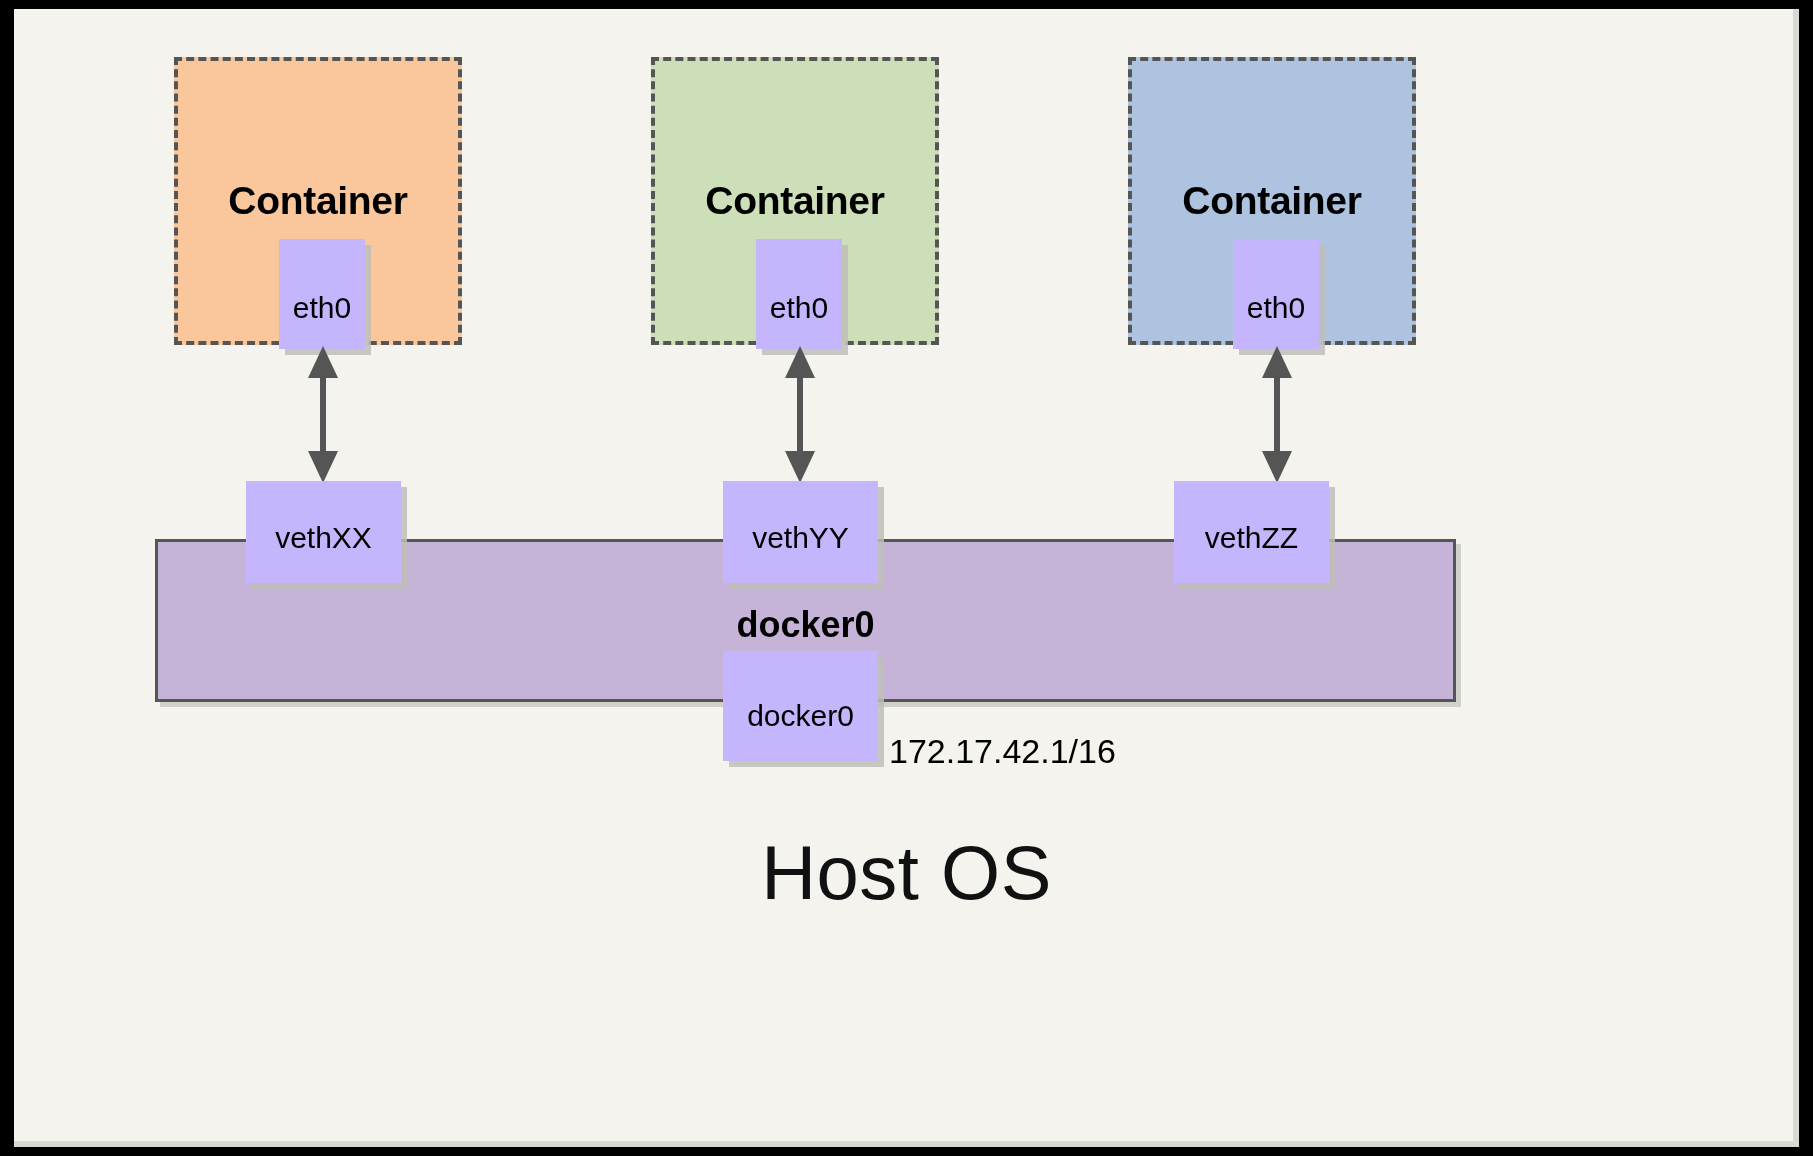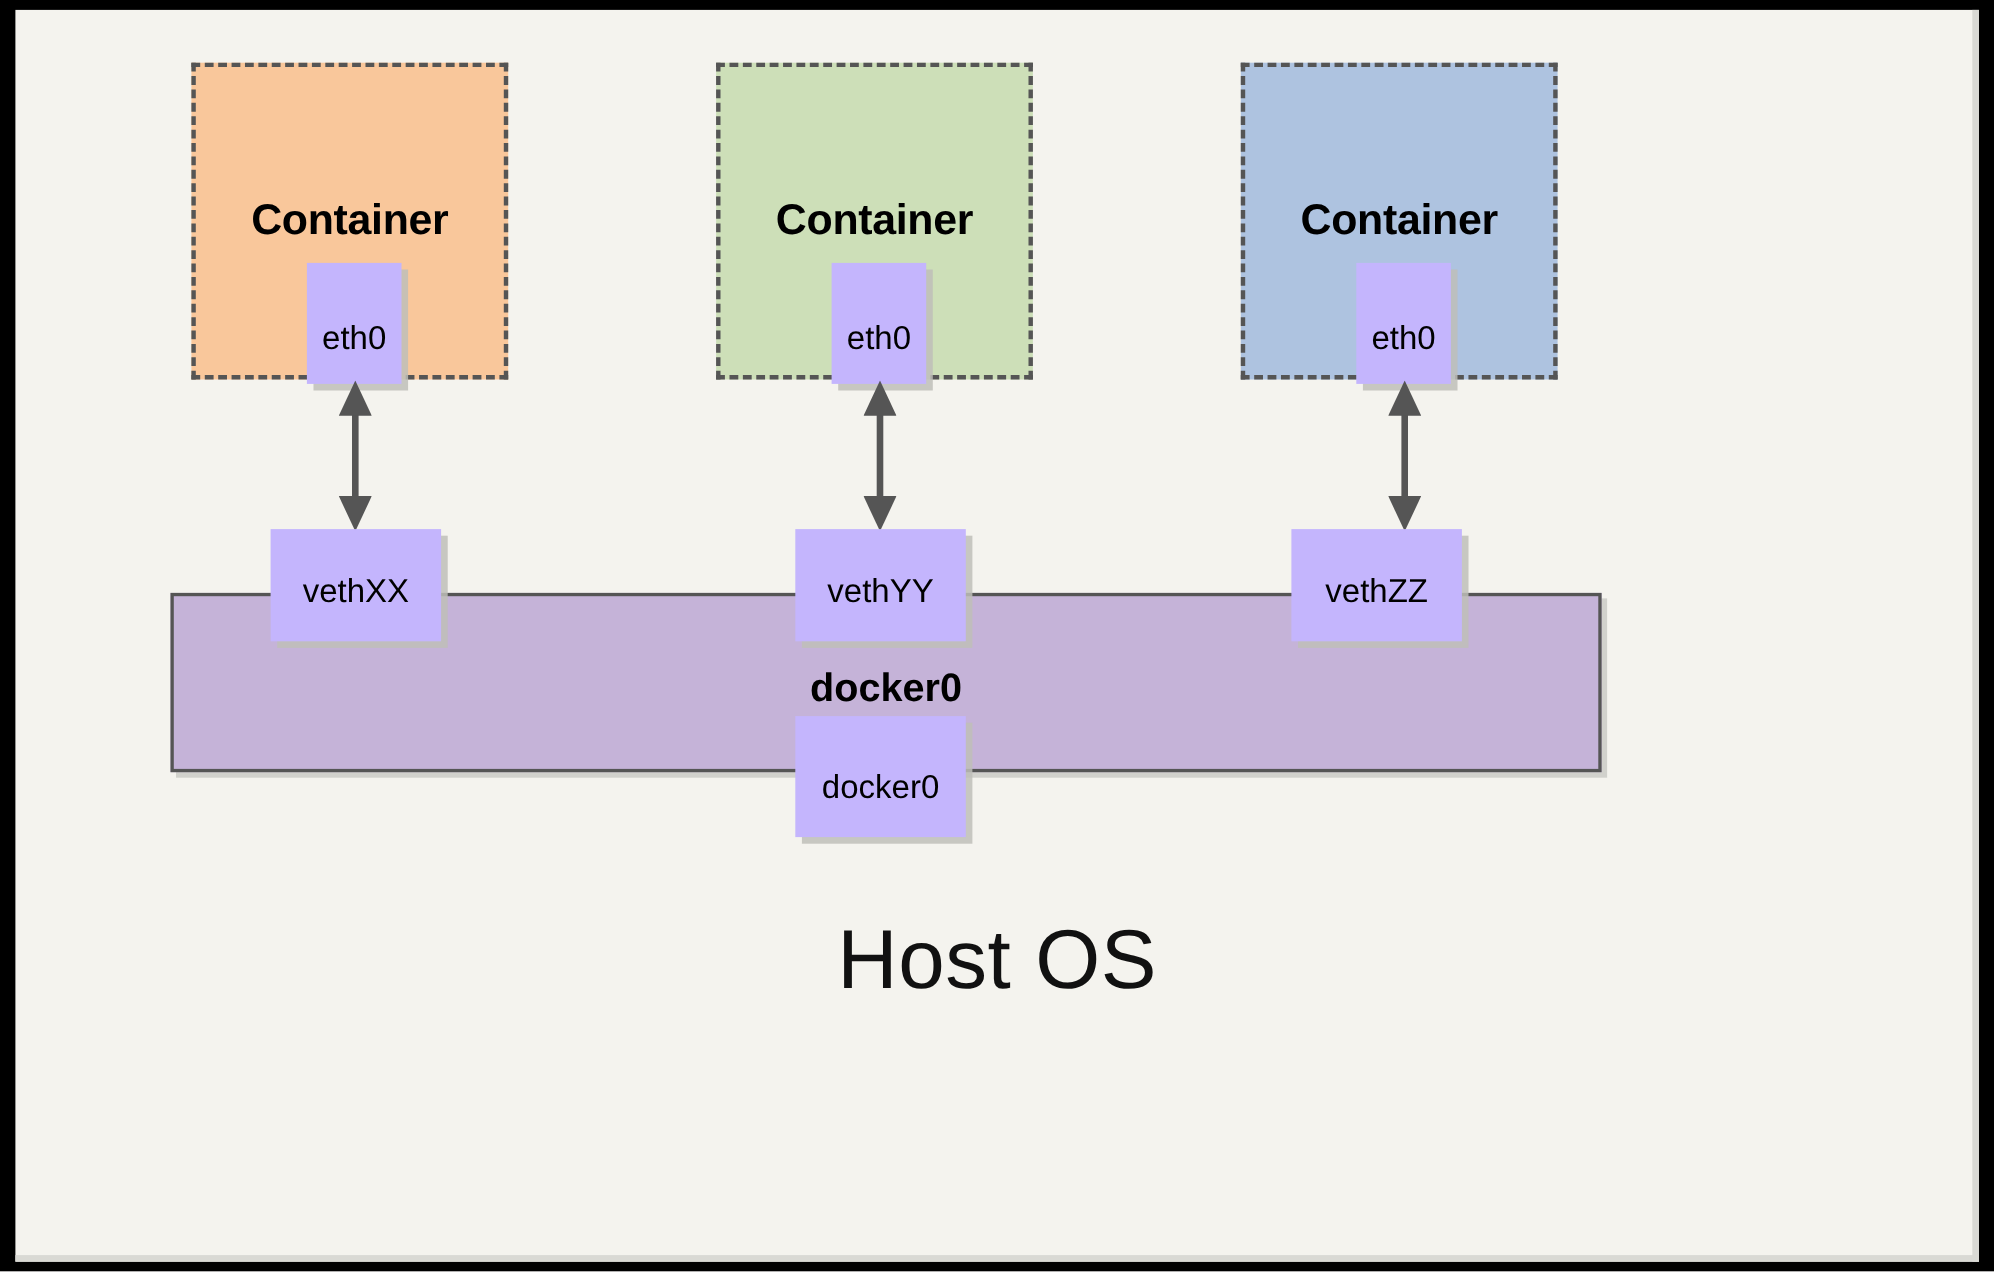--- a/index.html
+++ b/index.html
@@ -226,19 +226,20 @@
       <span>vethYY</span>
     </div>
     <div id="veth-3" class="note veth">
       <span>vethZZ</span>
     </div>
 
     <div id="docker0-note" class="note">
       <span>docker0</span>
     </div>
 
+    <div id="ip-label">172.17.42.1/16</div>
 
     <div id="host-os">Host OS</div>
 
   </div>
   <div class="frame-edge-r"></div>
   <div class="frame-edge-b"></div>
 </div>
 
 </body></html>

